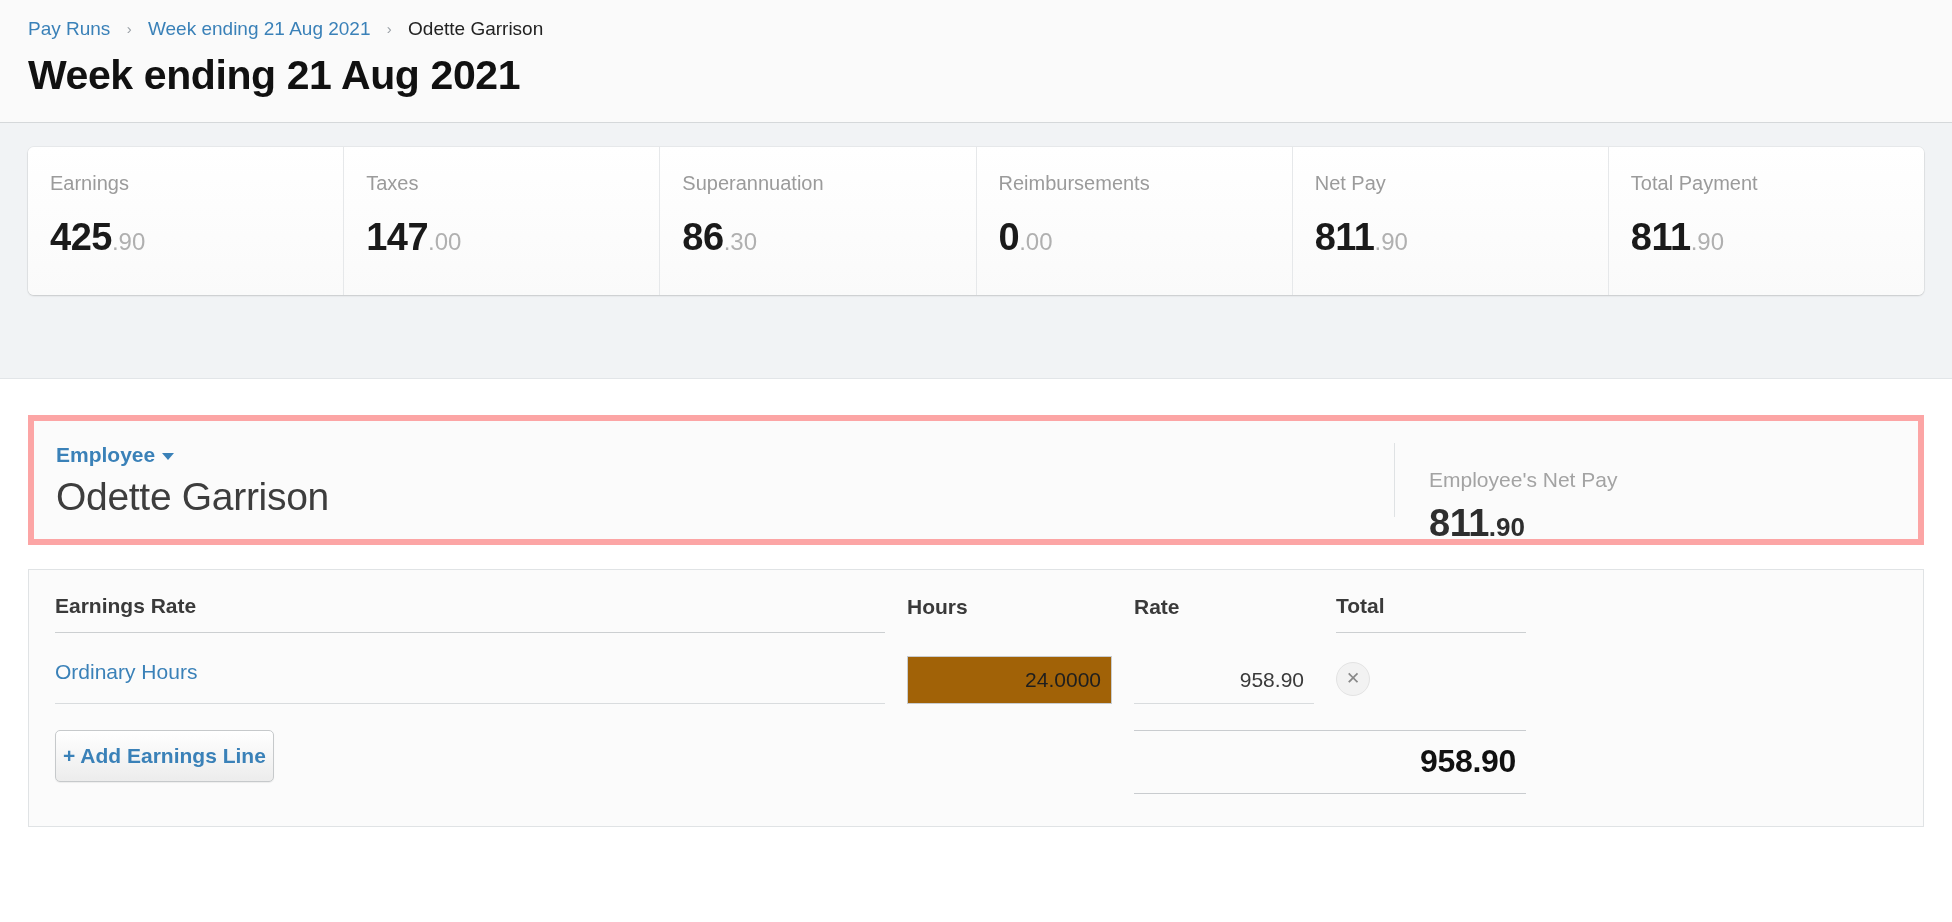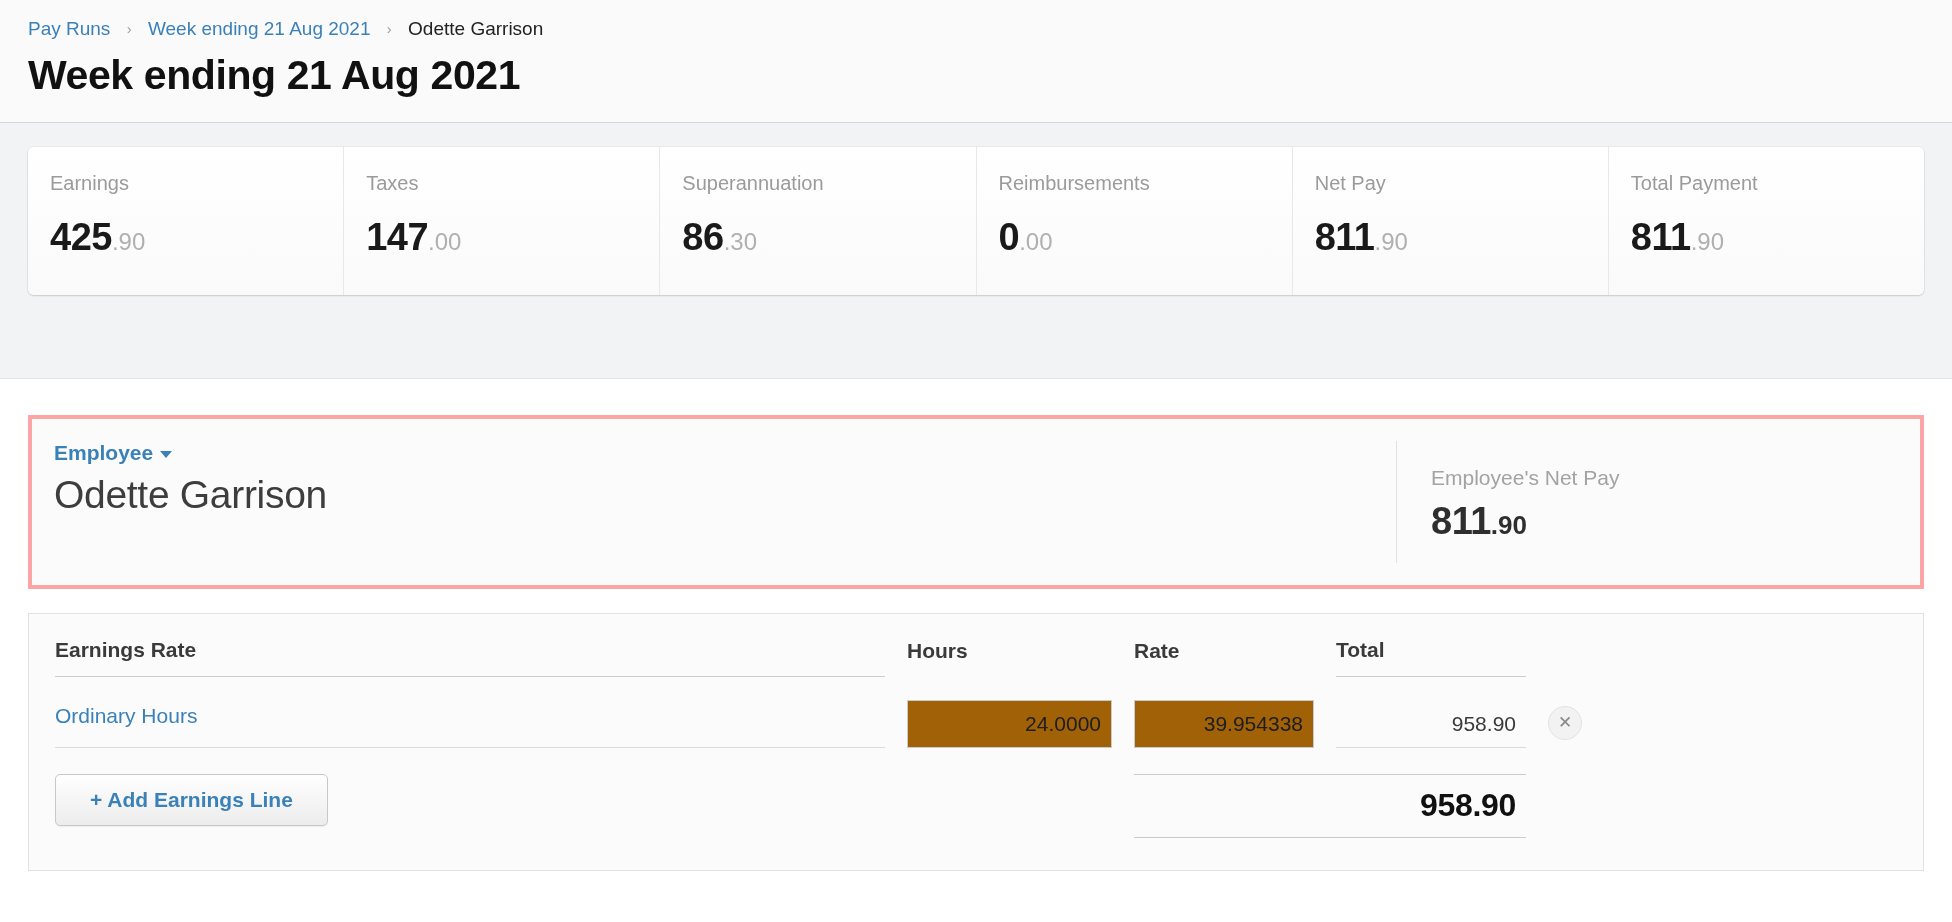--- a/index.html
+++ b/index.html
@@ -87,23 +87,23 @@
   }
   .card-value .frac {
     font-size: 24px;
     color: #b0b0b0;
   }
 
   
   .content { padding: 36px 28px 0 28px; }
   .employee-panel {
     display: flex;
-    border: 4px solid #fca5a5;
+    border: 6px solid #fca5a5;
     background: #fbfbfb;
-    height: 174px;
+    height: 130px;
   }
   .employee-left {
     flex: 1 1 auto;
     padding: 22px 0 0 22px;
   }
   .employee-selector {
     font-size: 21px;
     font-weight: bold;
     color: #3a81b8;
     cursor: pointer;
@@ -230,21 +230,21 @@
   }
   .add-btn {
     justify-self: start;
     font-family: "Liberation Sans", sans-serif;
     font-size: 21px;
     font-weight: bold;
     color: #3a81b8;
     background: linear-gradient(#ffffff, #ececec);
     border: 1px solid #c6c9cb;
     border-radius: 5px;
-    padding: 13px 34px;
+    padding: 13px 7px;
     cursor: pointer;
     box-shadow: 0 1px 1px rgba(0,0,0,0.06);
   }
   .grand-total-wrap {
     grid-column: 3 / span 2;
     border-top: 1px solid #c9cccf;
     border-bottom: 1px solid #c9cccf;
     text-align: right;
     padding: 10px 10px 12px 0;
   }
@@ -343,23 +343,20 @@
       <div class="col-head head-plain">Rate</div>
       <div class="col-head head-rule">Total</div>
       <div class="col-head head-plain"></div>
     </div>
 
     <div class="earn-grid earn-row">
       <div class="rate-name">Ordinary Hours</div>
       <div>
         <input class="num-input" type="text" value="24.0000" style="">
       </div>
-      <div>
-        <input class="num-input" type="text" value="39.954338" style="">
-      </div>
       <div class="total-cell">958.90</div>
       <div>
         <button class="delete-btn">✕</button>
       </div>
     </div>
 
     <div class="earn-footer">
       <button class="add-btn">+ Add Earnings Line</button>
       <div></div>
       <div class="grand-total-wrap">

